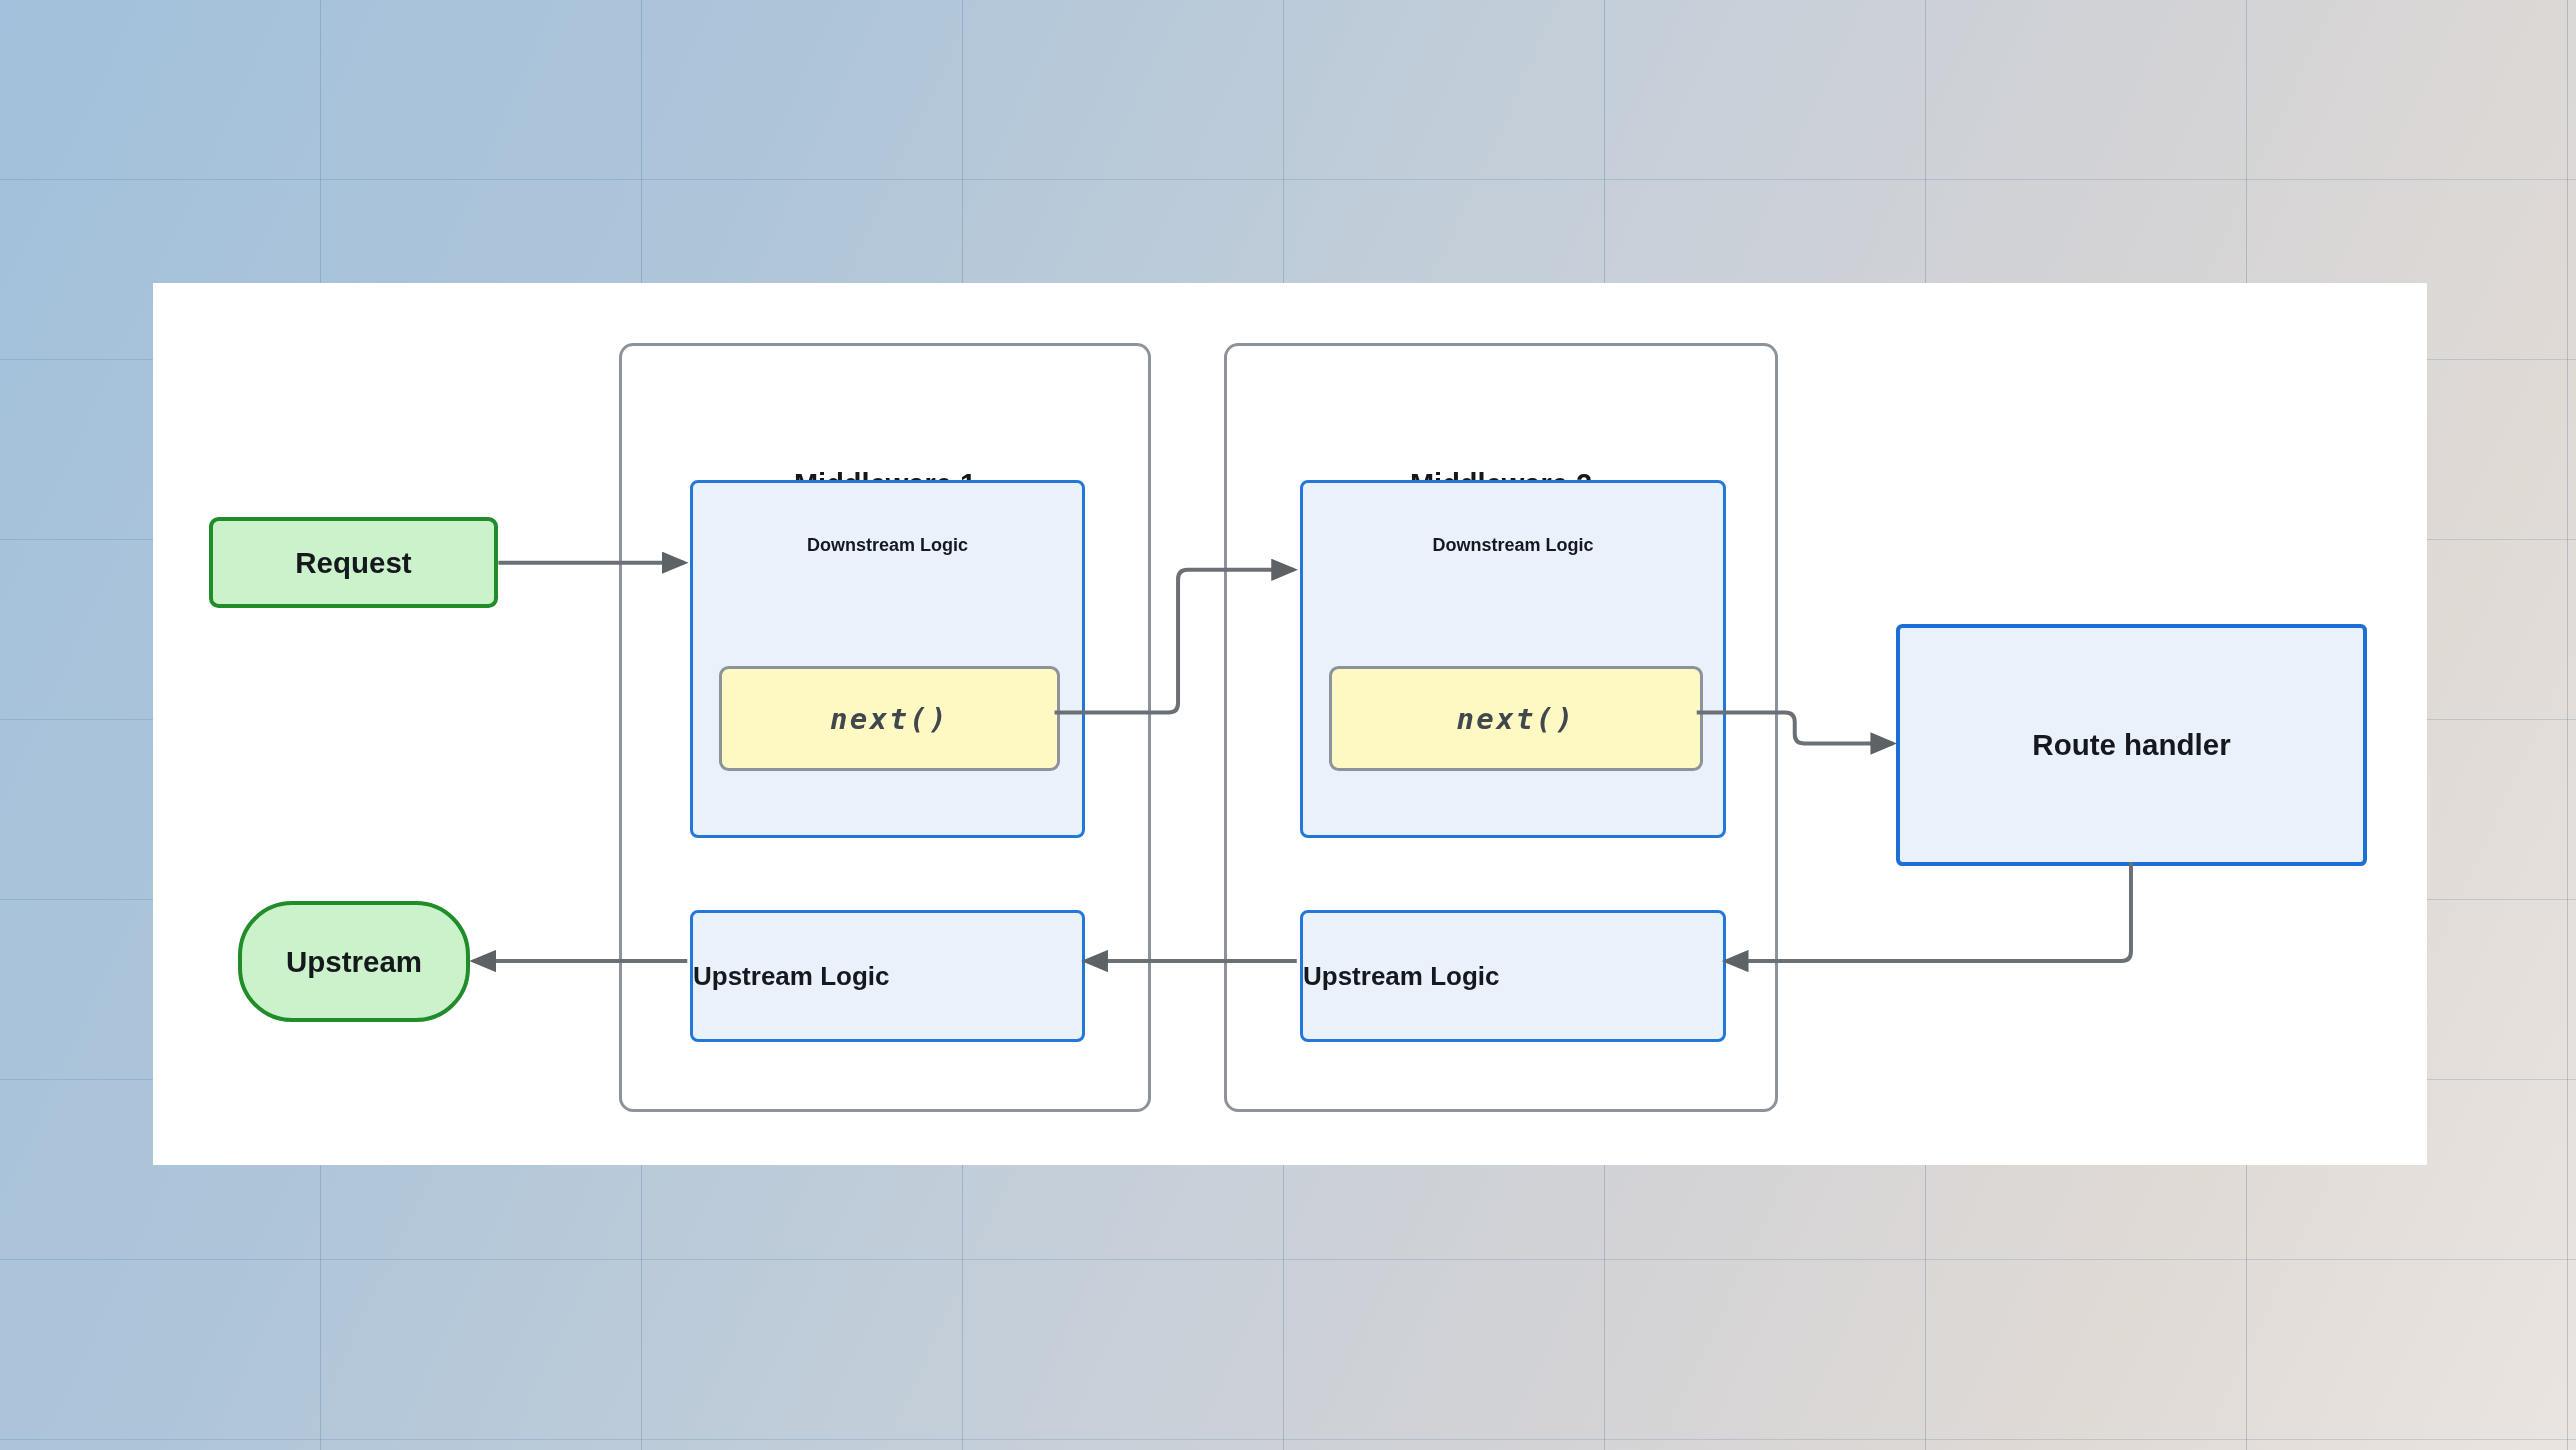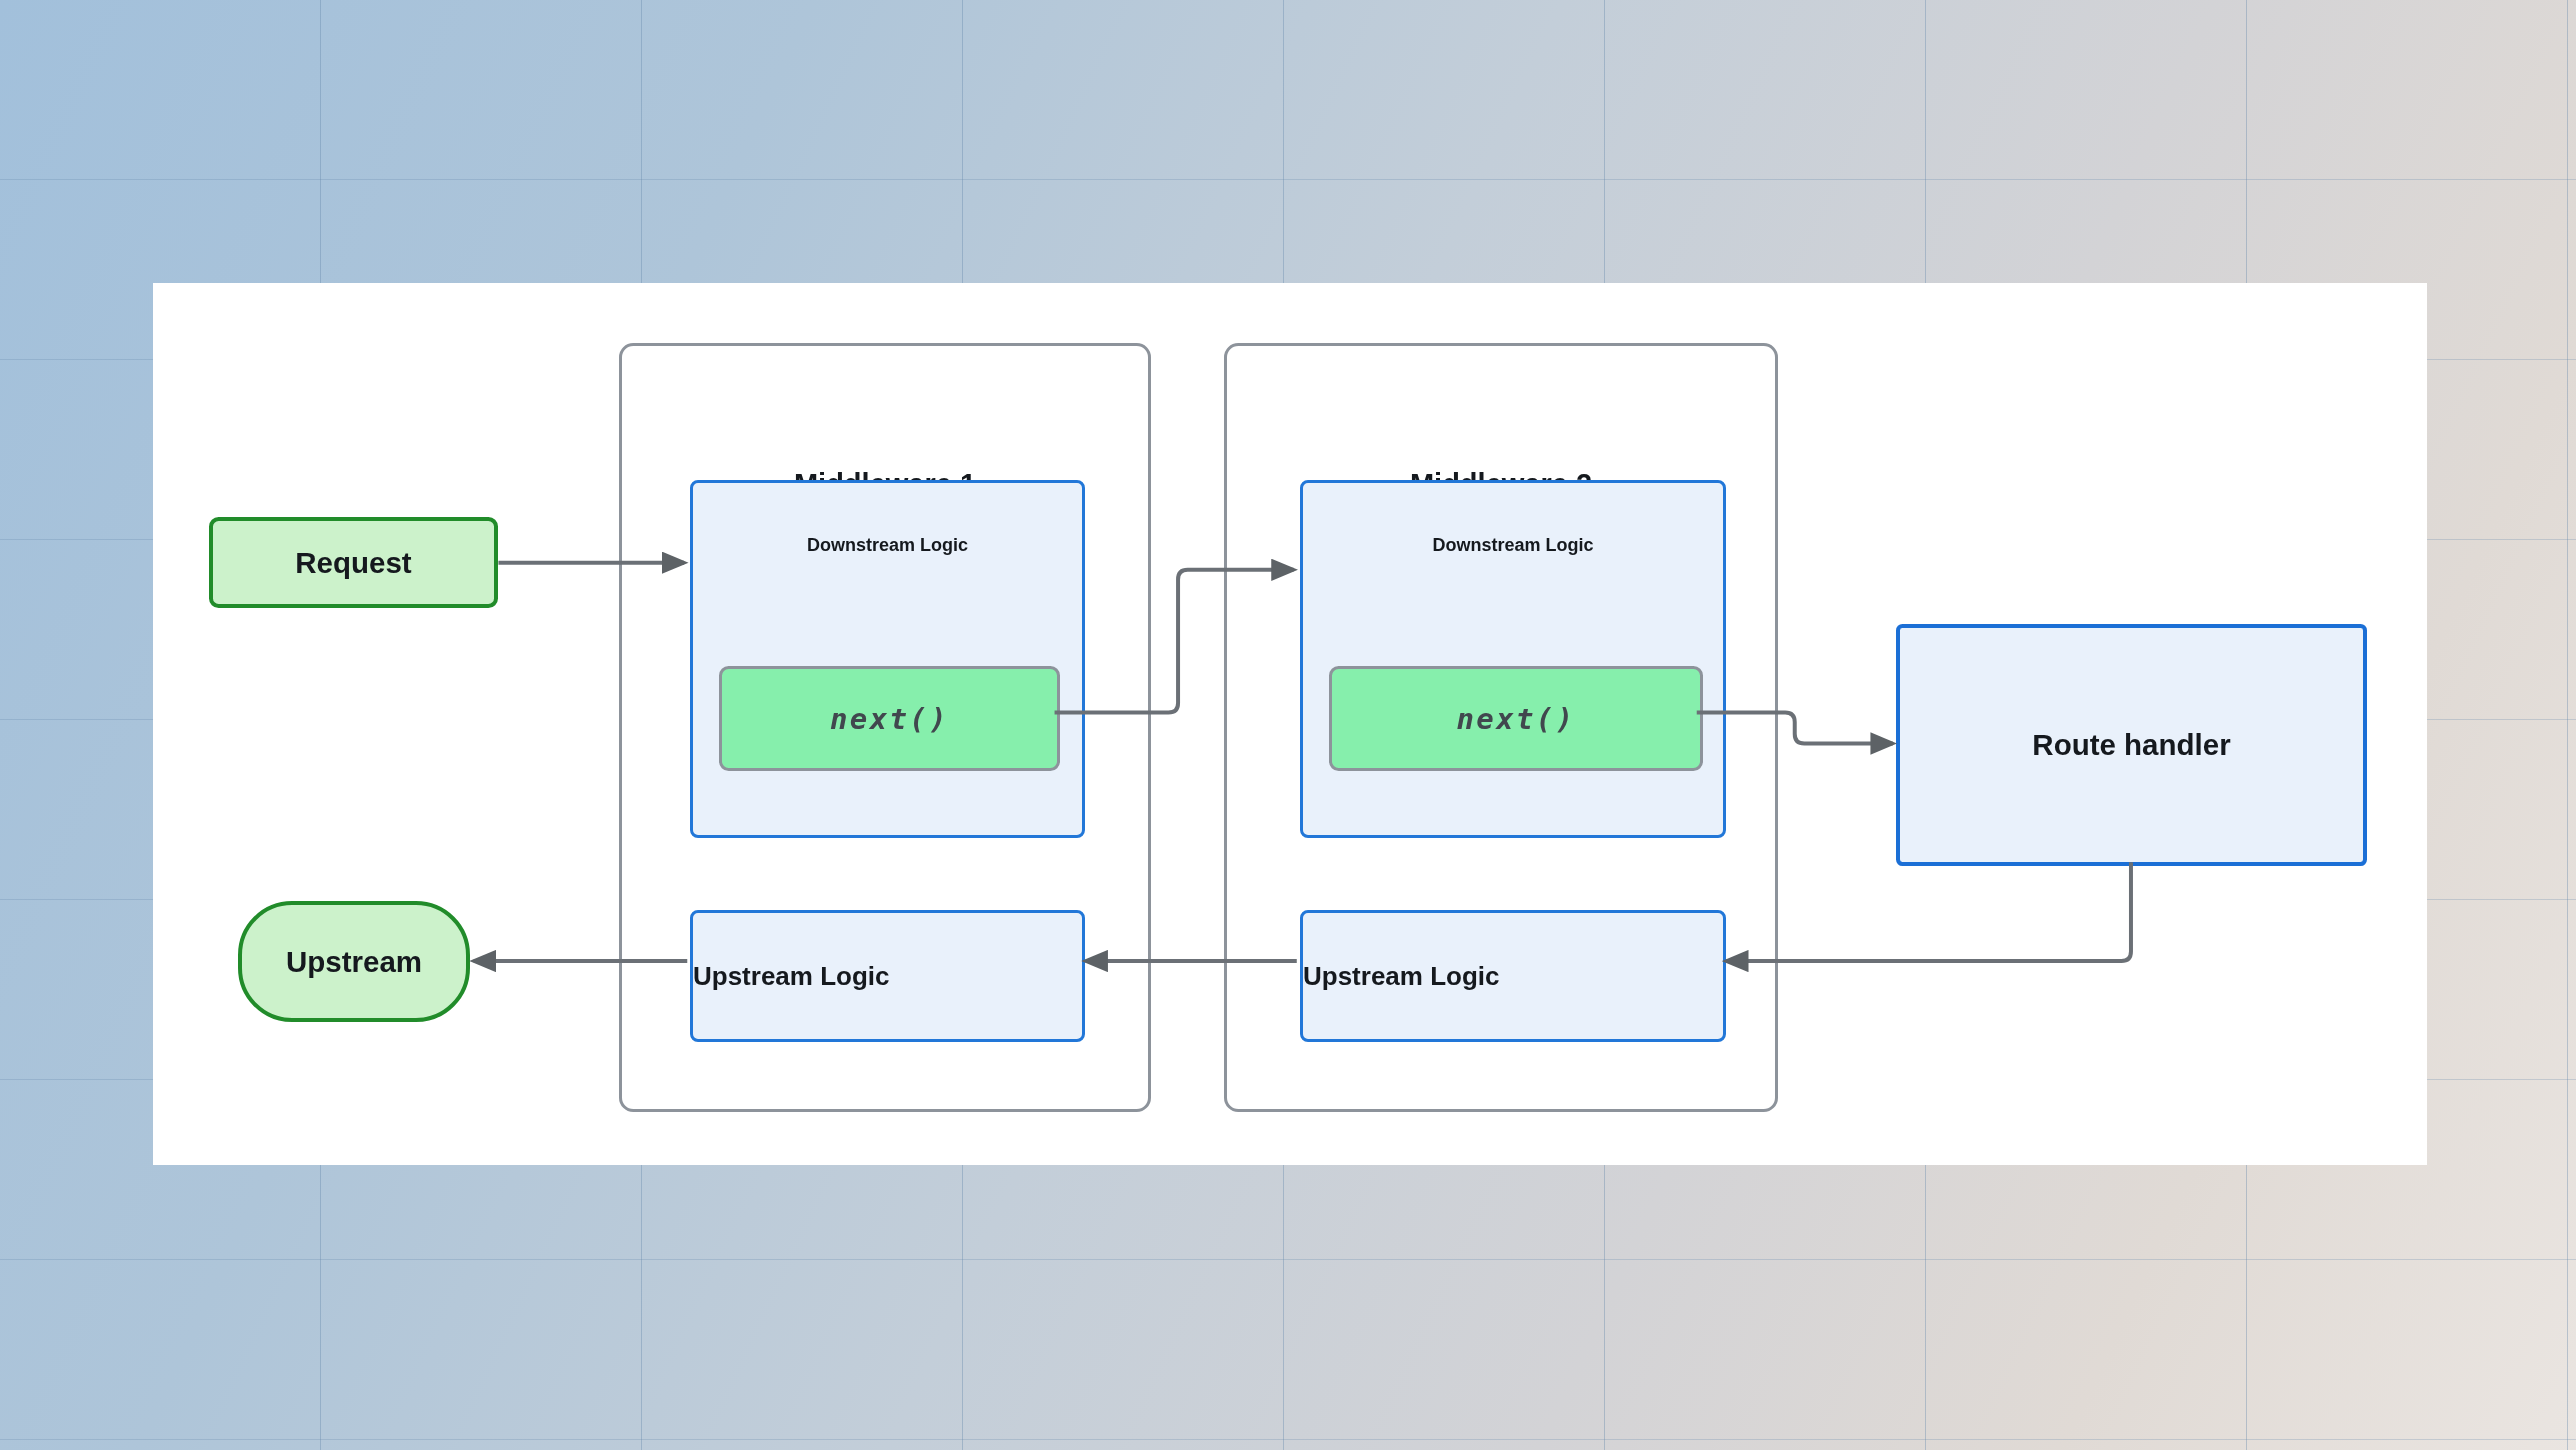--- a/index.html
+++ b/index.html
@@ -45,21 +45,21 @@
     background: #e9f1fb; border: 3.2px solid #2277d8; border-radius: 8px;
   }
   .downstream-box { left: 68px; top: 134px; width: 395px; height: 358px; }
   .mw2 .downstream-box { left: 73px; width: 426px; }
   .blue-box-label {
     position: absolute; left: 0; top: 45px; width: 100%; text-align: center;
     font-size: 18px; font-weight: bold; line-height: 35px; color: #15191e;
   }
   .next-box {
     position: absolute; left: 26px; top: 183px; width: 341px; height: 105px;
-    box-sizing: border-box; background: #86efac; border: 3.2px solid #8d939b; border-radius: 9.6px;
+    box-sizing: border-box; background: #fef9c3; border: 3.2px solid #8d939b; border-radius: 9.6px;
     display: flex; align-items: center; justify-content: center;
   }
   .mw2 .next-box { width: 374px; }
   .next-label {
     font-family: "DejaVu Sans Mono", "Liberation Mono", monospace;
     font-style: italic; font-weight: bold; font-size: 29px; color: #41474e; letter-spacing: 2.4px;
   }
   .upstream-box {
     left: 68px; top: 552px; width: 395px; height: 132px;
     display: flex; align-items: center; justify-content: flex-start;

